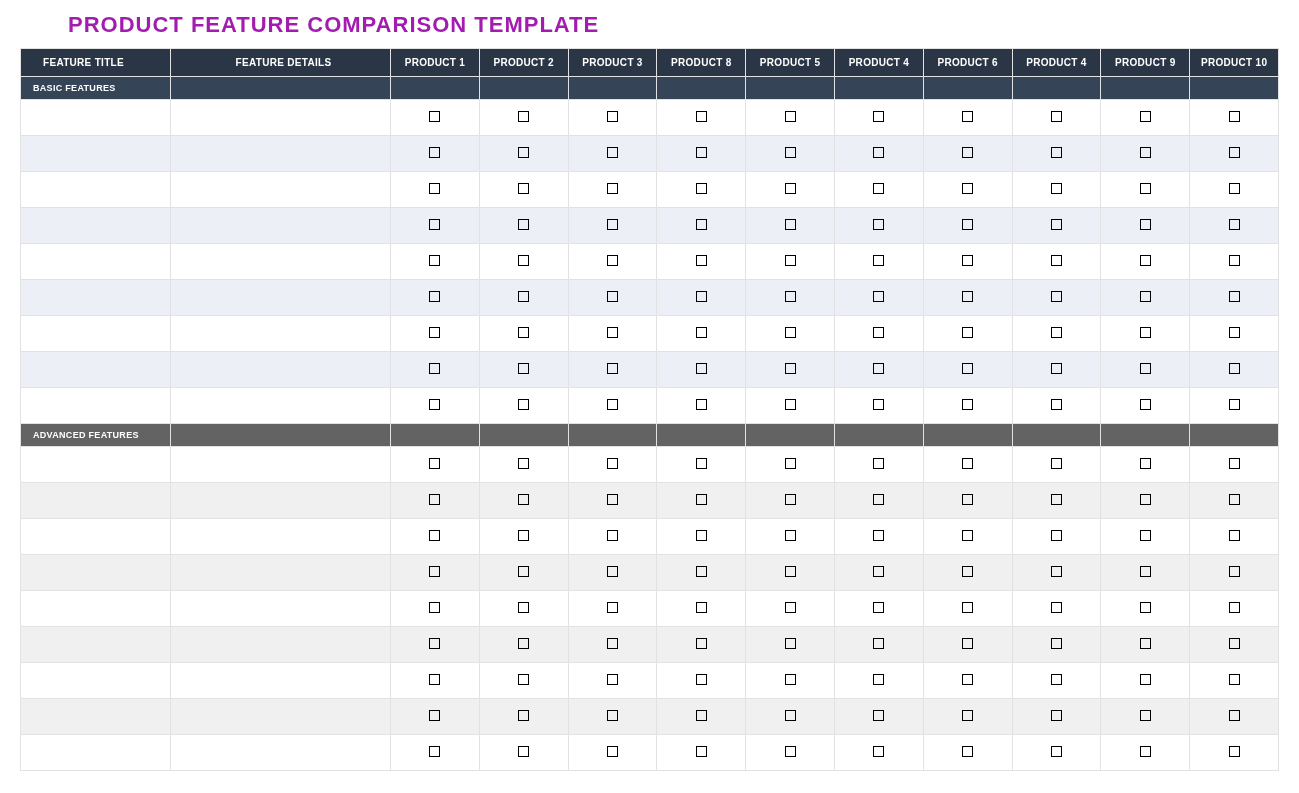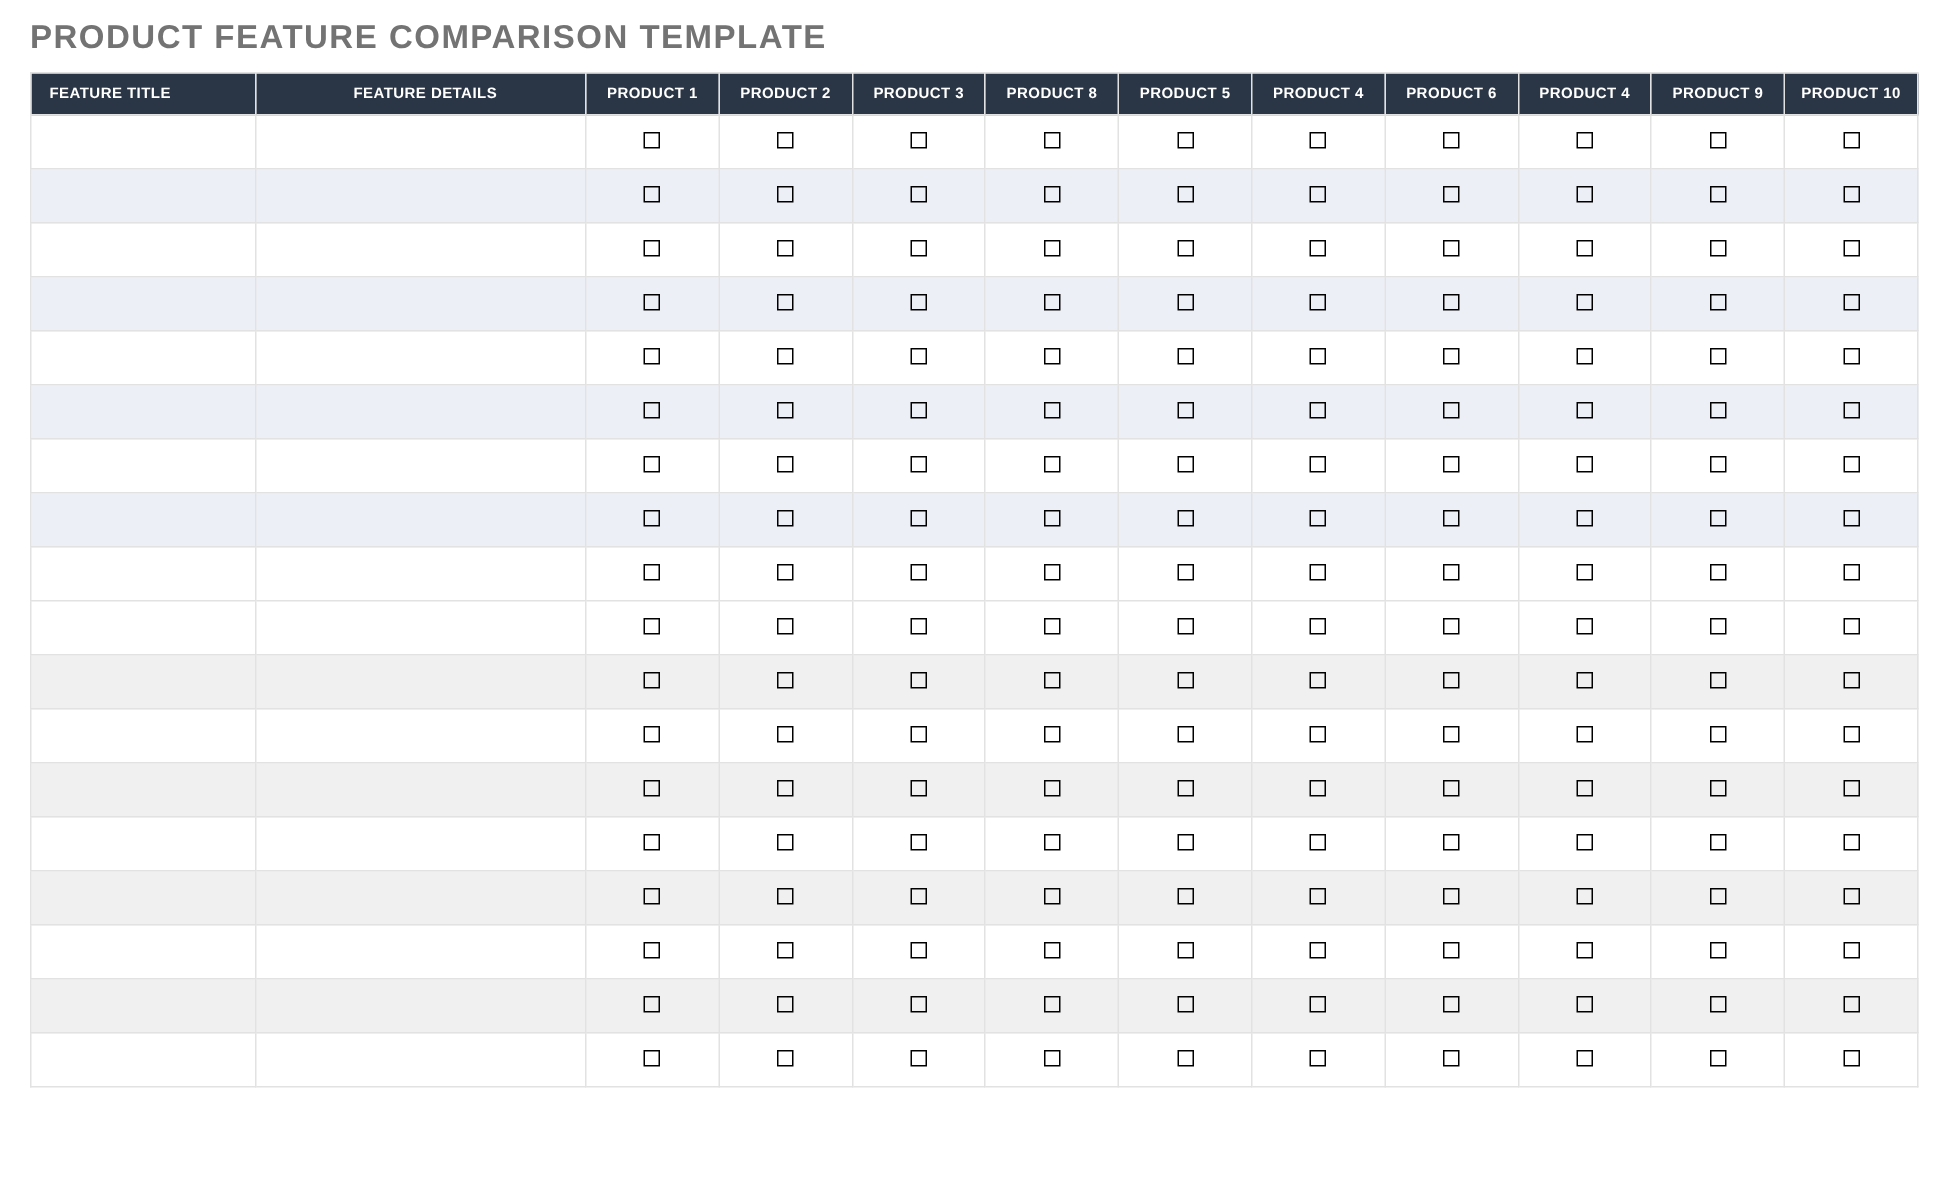--- a/index.html
+++ b/index.html
@@ -5,42 +5,43 @@
   * { box-sizing: border-box; margin: 0; padding: 0; }
   body {
     font-family: Arial, Helvetica, sans-serif;
     background: #ffffff;
     padding: 12px 20px;
   }
   .title {
     font-size: 22px;
     font-weight: 700;
     letter-spacing: 1px;
-    color: #737373;
+    color: #a21caf;
     margin-bottom: 10px;
+    margin-left: 48px;
   }
   table {
     border-collapse: collapse;
     width: 100%;
     table-layout: fixed;
   }
   th, td {
     border: 1px solid #e2e2e2;
     font-size: 10px;
     vertical-align: middle;
   }
   thead th {
     background: #2a3646;
     color: #ffffff;
     font-weight: 700;
     text-align: center;
     padding: 8px 6px;
     letter-spacing: 0.3px;
   }
-  thead th.feature-title-col { width: 150px; text-align: left; padding-left: 12px; }
+  thead th.feature-title-col { width: 150px; text-align: left; padding-left: 22px; }
   thead th.feature-details-col { width: 220px; text-align: center; padding-left: 12px; }
   thead th.product-col { width: auto; margin-left: 37px; }
   tr.section-basic td {
     background: #364458;
     color: #ffffff;
     font-weight: 700;
     font-size: 9px;
     padding: 6px 12px;
     text-align: left;
     letter-spacing: 0.3px;
@@ -93,20 +94,34 @@
       <th class="product-col">PRODUCT 8</th>
       <th class="product-col">PRODUCT 5</th>
       <th class="product-col">PRODUCT 4</th>
       <th class="product-col">PRODUCT 6</th>
       <th class="product-col">PRODUCT 4</th>
       <th class="product-col">PRODUCT 9</th>
       <th class="product-col">PRODUCT 10</th>
     </tr>
   </thead>
   <tbody id="tbody">
+  <tr class="section-basic">
+        <td>BASIC FEATURES</td>
+        <td></td>
+        <td></td>
+        <td></td>
+        <td></td>
+        <td></td>
+        <td></td>
+        <td></td>
+        <td></td>
+        <td></td>
+        <td></td>
+        <td></td>
+      </tr>
       <tr class="data-row basic-odd">
         <td class="label-cell"></td>
         <td class="label-cell"></td>
         <td class="check-cell"><span class="cb"></span></td>
         <td class="check-cell"><span class="cb"></span></td>
         <td class="check-cell"><span class="cb"></span></td>
         <td class="check-cell"><span class="cb"></span></td>
         <td class="check-cell"><span class="cb"></span></td>
         <td class="check-cell"><span class="cb"></span></td>
         <td class="check-cell"><span class="cb"></span></td>
@@ -218,20 +233,34 @@
         <td class="check-cell"><span class="cb"></span></td>
         <td class="check-cell"><span class="cb"></span></td>
         <td class="check-cell"><span class="cb"></span></td>
         <td class="check-cell"><span class="cb"></span></td>
         <td class="check-cell"><span class="cb"></span></td>
         <td class="check-cell"><span class="cb"></span></td>
         <td class="check-cell"><span class="cb"></span></td>
         <td class="check-cell"><span class="cb"></span></td>
         <td class="check-cell"><span class="cb"></span></td>
         <td class="check-cell"><span class="cb"></span></td>
+      </tr>
+      <tr class="section-advanced">
+        <td>ADVANCED FEATURES</td>
+        <td></td>
+        <td></td>
+        <td></td>
+        <td></td>
+        <td></td>
+        <td></td>
+        <td></td>
+        <td></td>
+        <td></td>
+        <td></td>
+        <td></td>
       </tr>
       <tr class="data-row adv-odd">
         <td class="label-cell"></td>
         <td class="label-cell"></td>
         <td class="check-cell"><span class="cb"></span></td>
         <td class="check-cell"><span class="cb"></span></td>
         <td class="check-cell"><span class="cb"></span></td>
         <td class="check-cell"><span class="cb"></span></td>
         <td class="check-cell"><span class="cb"></span></td>
         <td class="check-cell"><span class="cb"></span></td>

